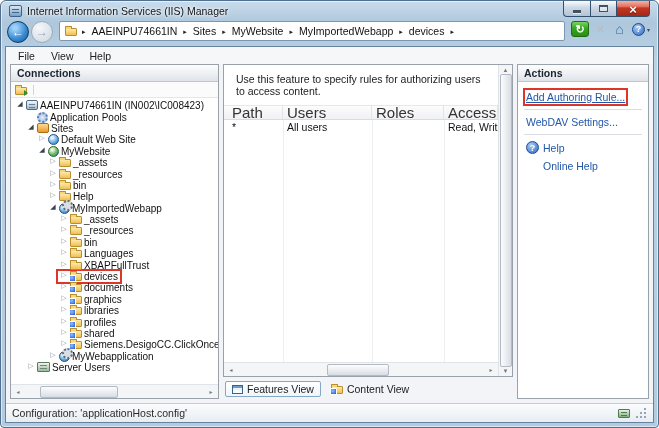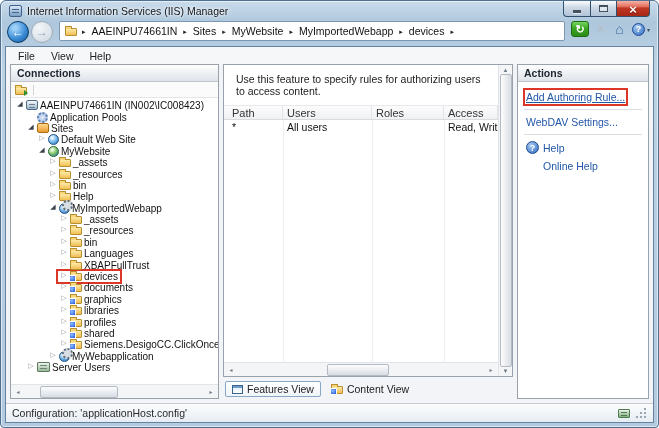--- a/index.html
+++ b/index.html
@@ -153,21 +153,21 @@
   .vthumb{position:absolute;left:0;right:0;top:0;bottom:0;border:1px solid #b3bac4;border-radius:2px;
     background:linear-gradient(90deg,#fdfdfd,#d8dde4);}
 
   
   .centercol{flex:1;display:flex;flex-direction:column;margin:0 4px;min-width:0;}
   .panel.feature{flex:1;flex-direction:row;min-height:0;}
   .featmain{flex:1;display:flex;flex-direction:column;min-width:0;}
   .feathead{display:flex;align-items:center;gap:12px;padding:9px 12px 3px;}
   .feattitle{font-size:15px;color:#1c1c1c;white-space:nowrap;}
   .featdesc{padding:8px 12px 8px;font-size:10.5px;color:#222;}
-  .lhead{display:flex;height:15px;flex-shrink:0;font-size:11px;color:#333;
+  .lhead{display:flex;height:15px;flex-shrink:0;font-size:15px;color:#333;
     background:linear-gradient(#fcfcfd,#f0f1f3);border-top:1px solid #e6e8ea;border-bottom:1px solid #d9dbde;}
   .th{display:flex;align-items:center;padding-left:4px;border-right:1px solid #e2e4e7;}
   .th.c0{padding-left:8px;}
   .c0{width:59px;flex-shrink:0;}
   .c1{width:89px;flex-shrink:0;}
   .c2{width:72px;flex-shrink:0;}
   .c3{flex:1;min-width:0;}
   .lbody{flex:1;position:relative;min-height:0;}
   .gridline{position:absolute;top:0;bottom:0;width:1px;background:#eceef0;}
   .lrow{display:flex;height:14px;align-items:center;font-size:10.5px;color:#111;position:relative;}

